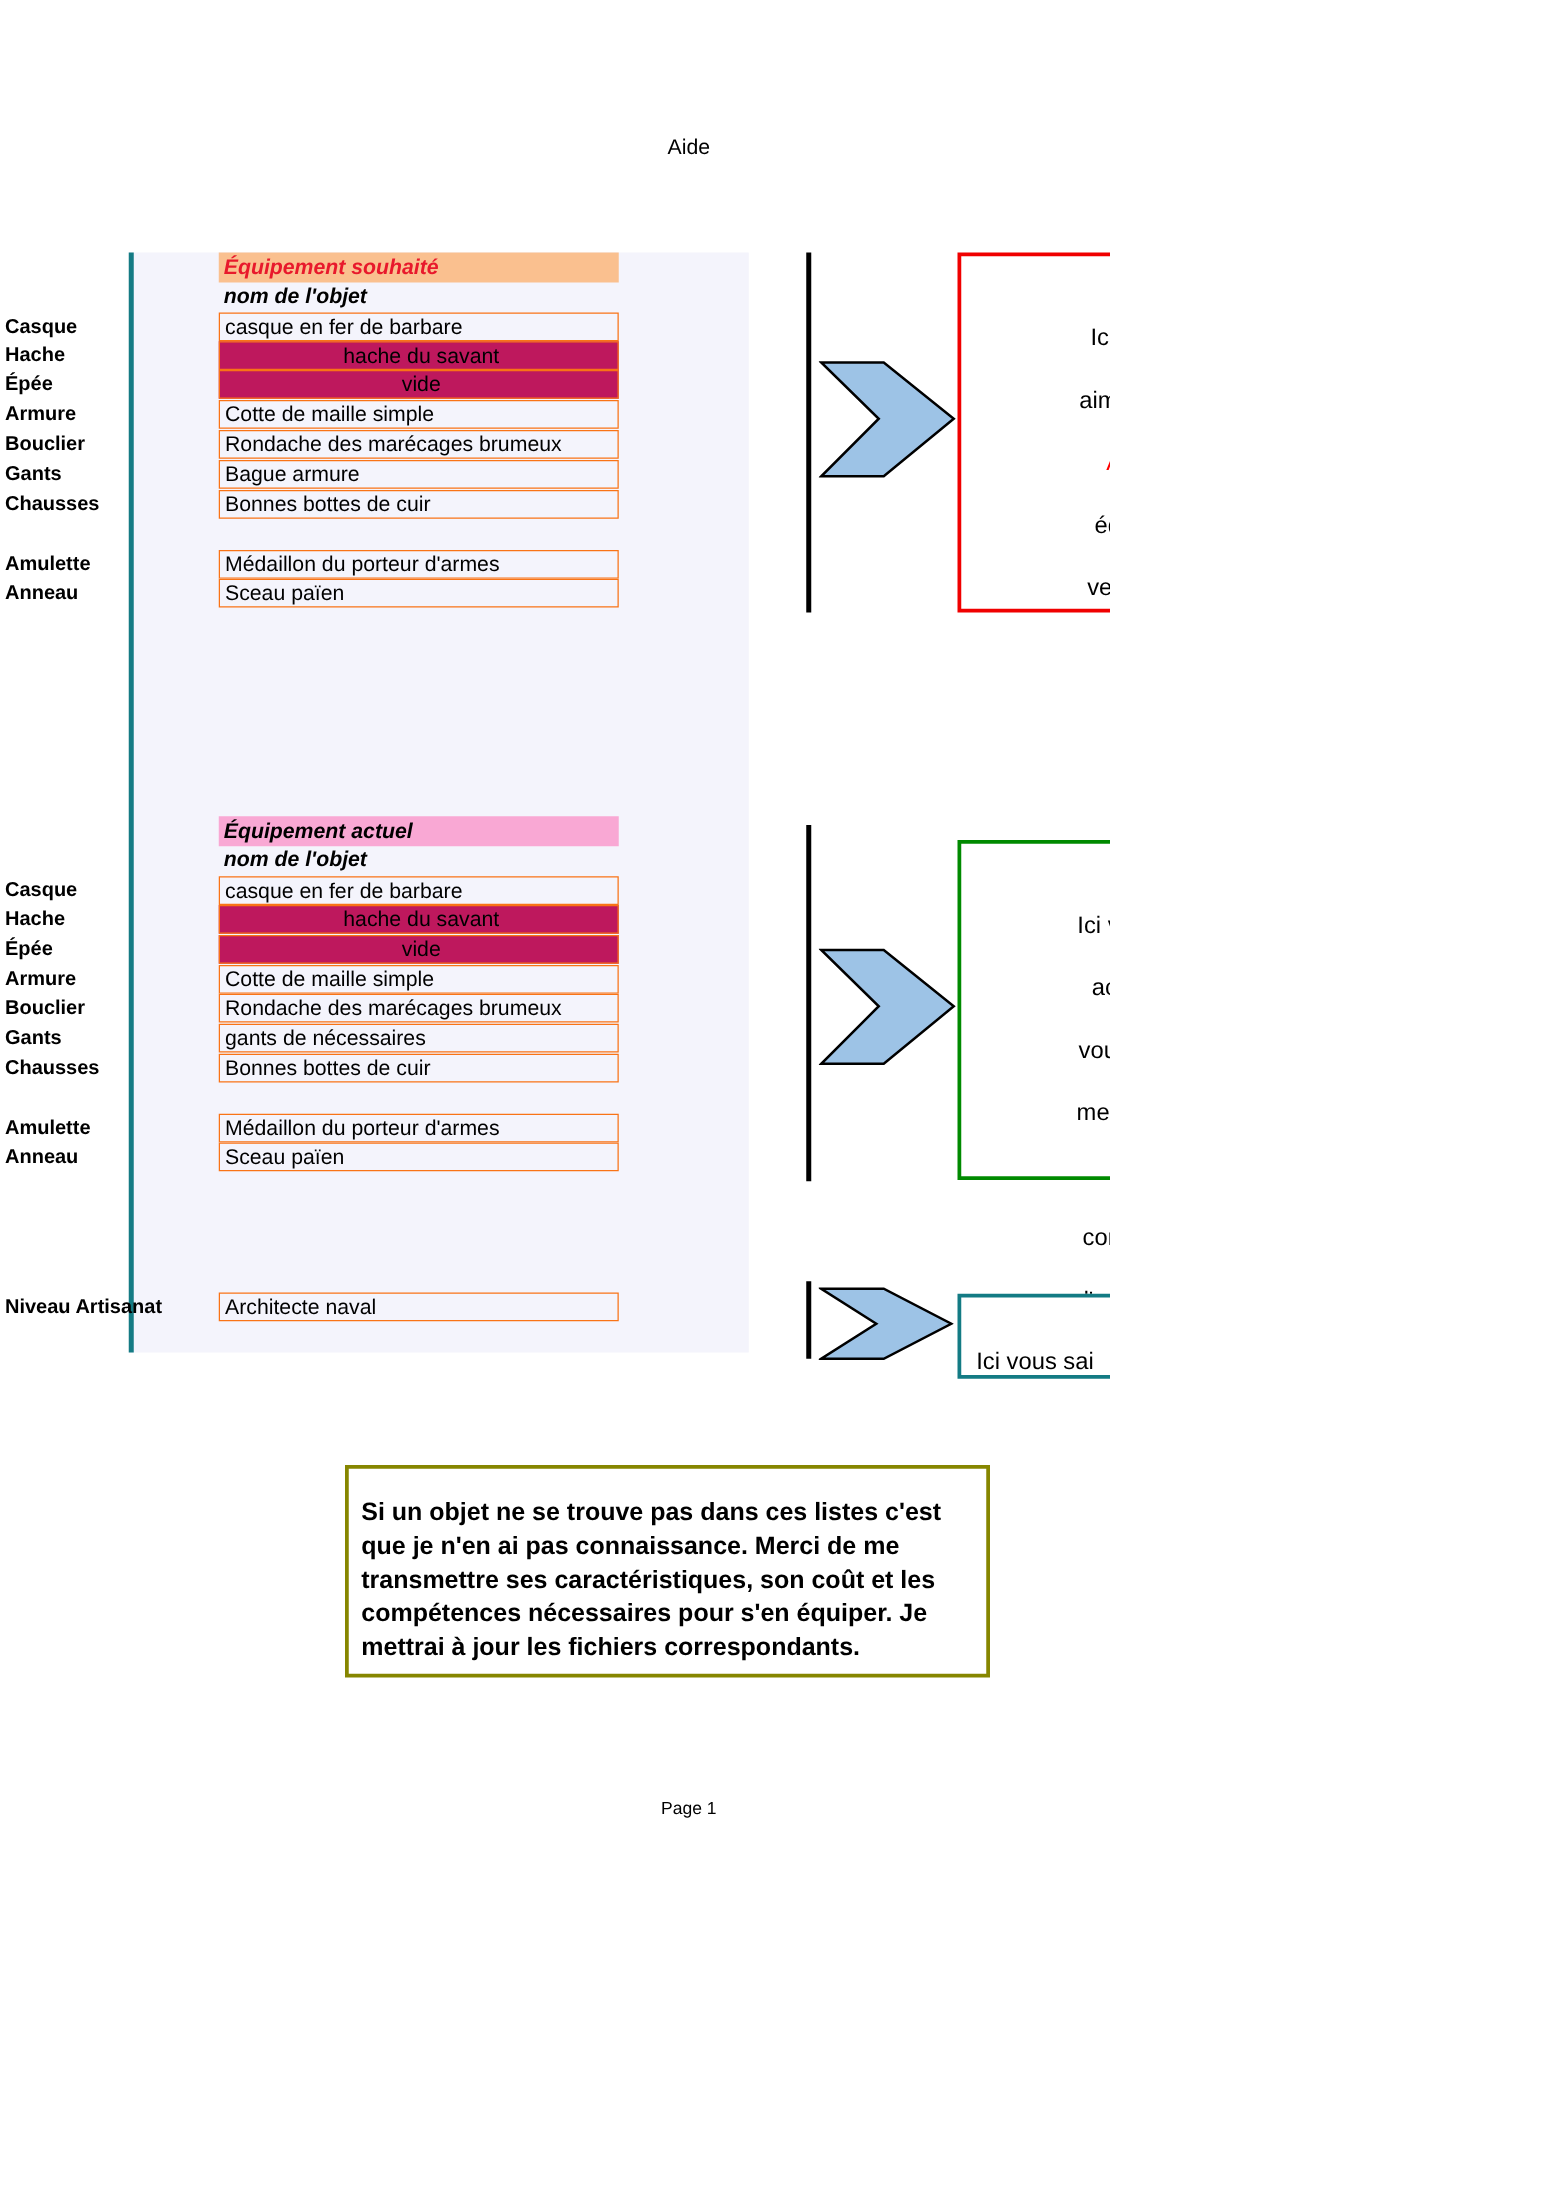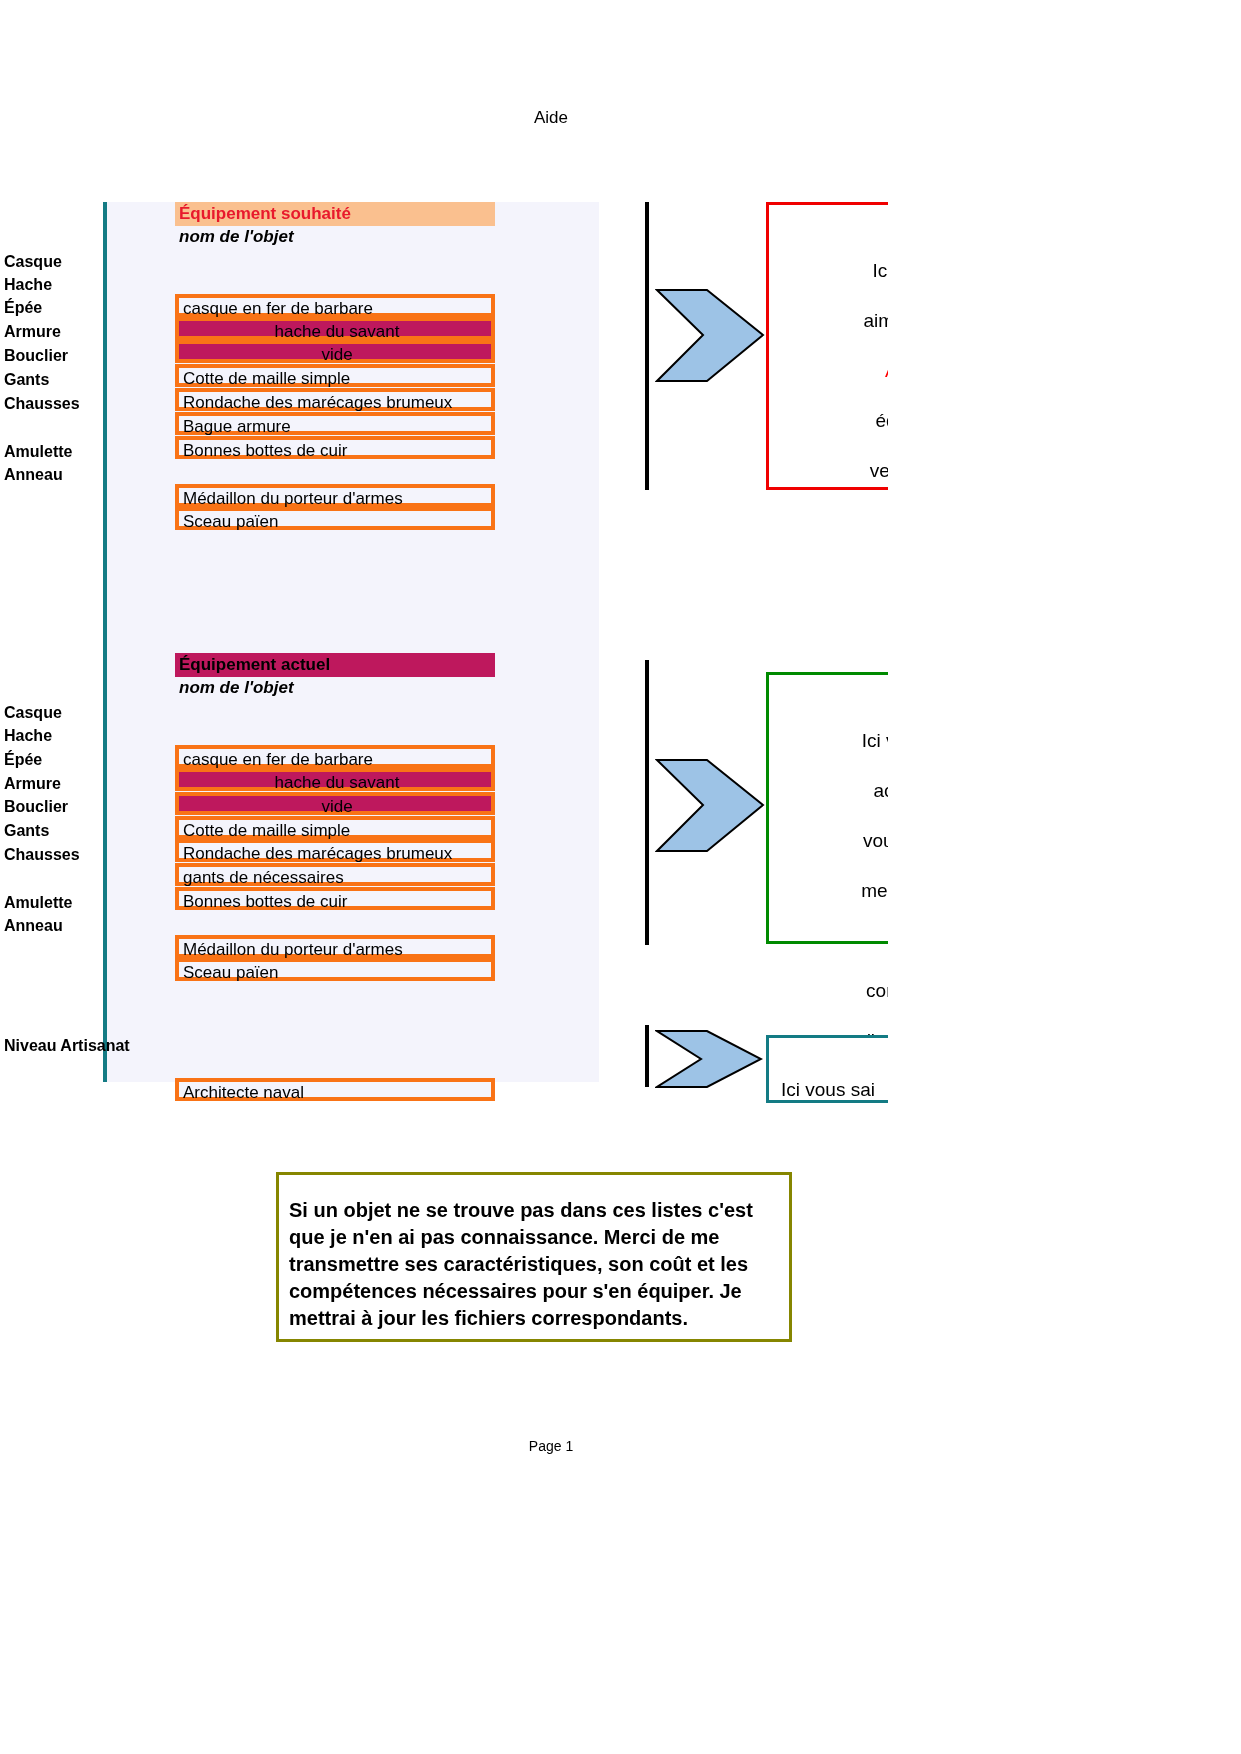--- a/index.html
+++ b/index.html
@@ -38,47 +38,46 @@
   .panel{
     position:absolute;
     background:#f4f4fc;
     border-left:4px solid #147b84;
   }
   #panel-main{left:103px;top:202px;width:492px;height:880px;}
 
   .hdr-bar{
     position:absolute;left:175px;width:320px;height:24px;
     font-size:17px;font-weight:bold;
-    line-height:24px;padding-left:4px;box-sizing:border-box;
+    line-height:24px;padding-left:4px;box-sizing:border-box;font-style:italic;
   }
   .hdr-souhaite{background:#fac08f;color:#e8192c;}
-  .hdr-actuel{background:#be185d;color:#000;}
+  .hdr-actuel{background:#f9a8d4;color:#000;}
 
   .subhdr{
     position:absolute;left:175px;width:320px;height:22px;
     font-size:17px;font-weight:bold;font-style:italic;
     line-height:22px;padding-left:4px;box-sizing:border-box;
     color:#000;
   }
 
   .row{position:absolute;left:0;width:492px;height:23px;}
   .row .lbl{
     position:absolute;left:4px;top:0;width:165px;height:23px;
     font-size:16px;font-weight:bold;line-height:23px;
     white-space:nowrap;
   }
   .row .cell{
     position:absolute;left:175px;top:0;width:320px;height:23px;
     box-sizing:border-box;
-    border:4px solid #f97316;
+    border:1px solid #f97316;
     background:#f4f4fc;
     font-size:17px;line-height:21px;
     padding-left:4px;white-space:nowrap;
     color:#000;
-    margin-top:44px;
   }
   .row .cell.hl{background:#be185d;text-align:center;}
 
   
   .vbar{position:absolute;width:4px;background:#000;}
 
   
   .chev{position:absolute;}
   .chev svg{display:block;}
 

